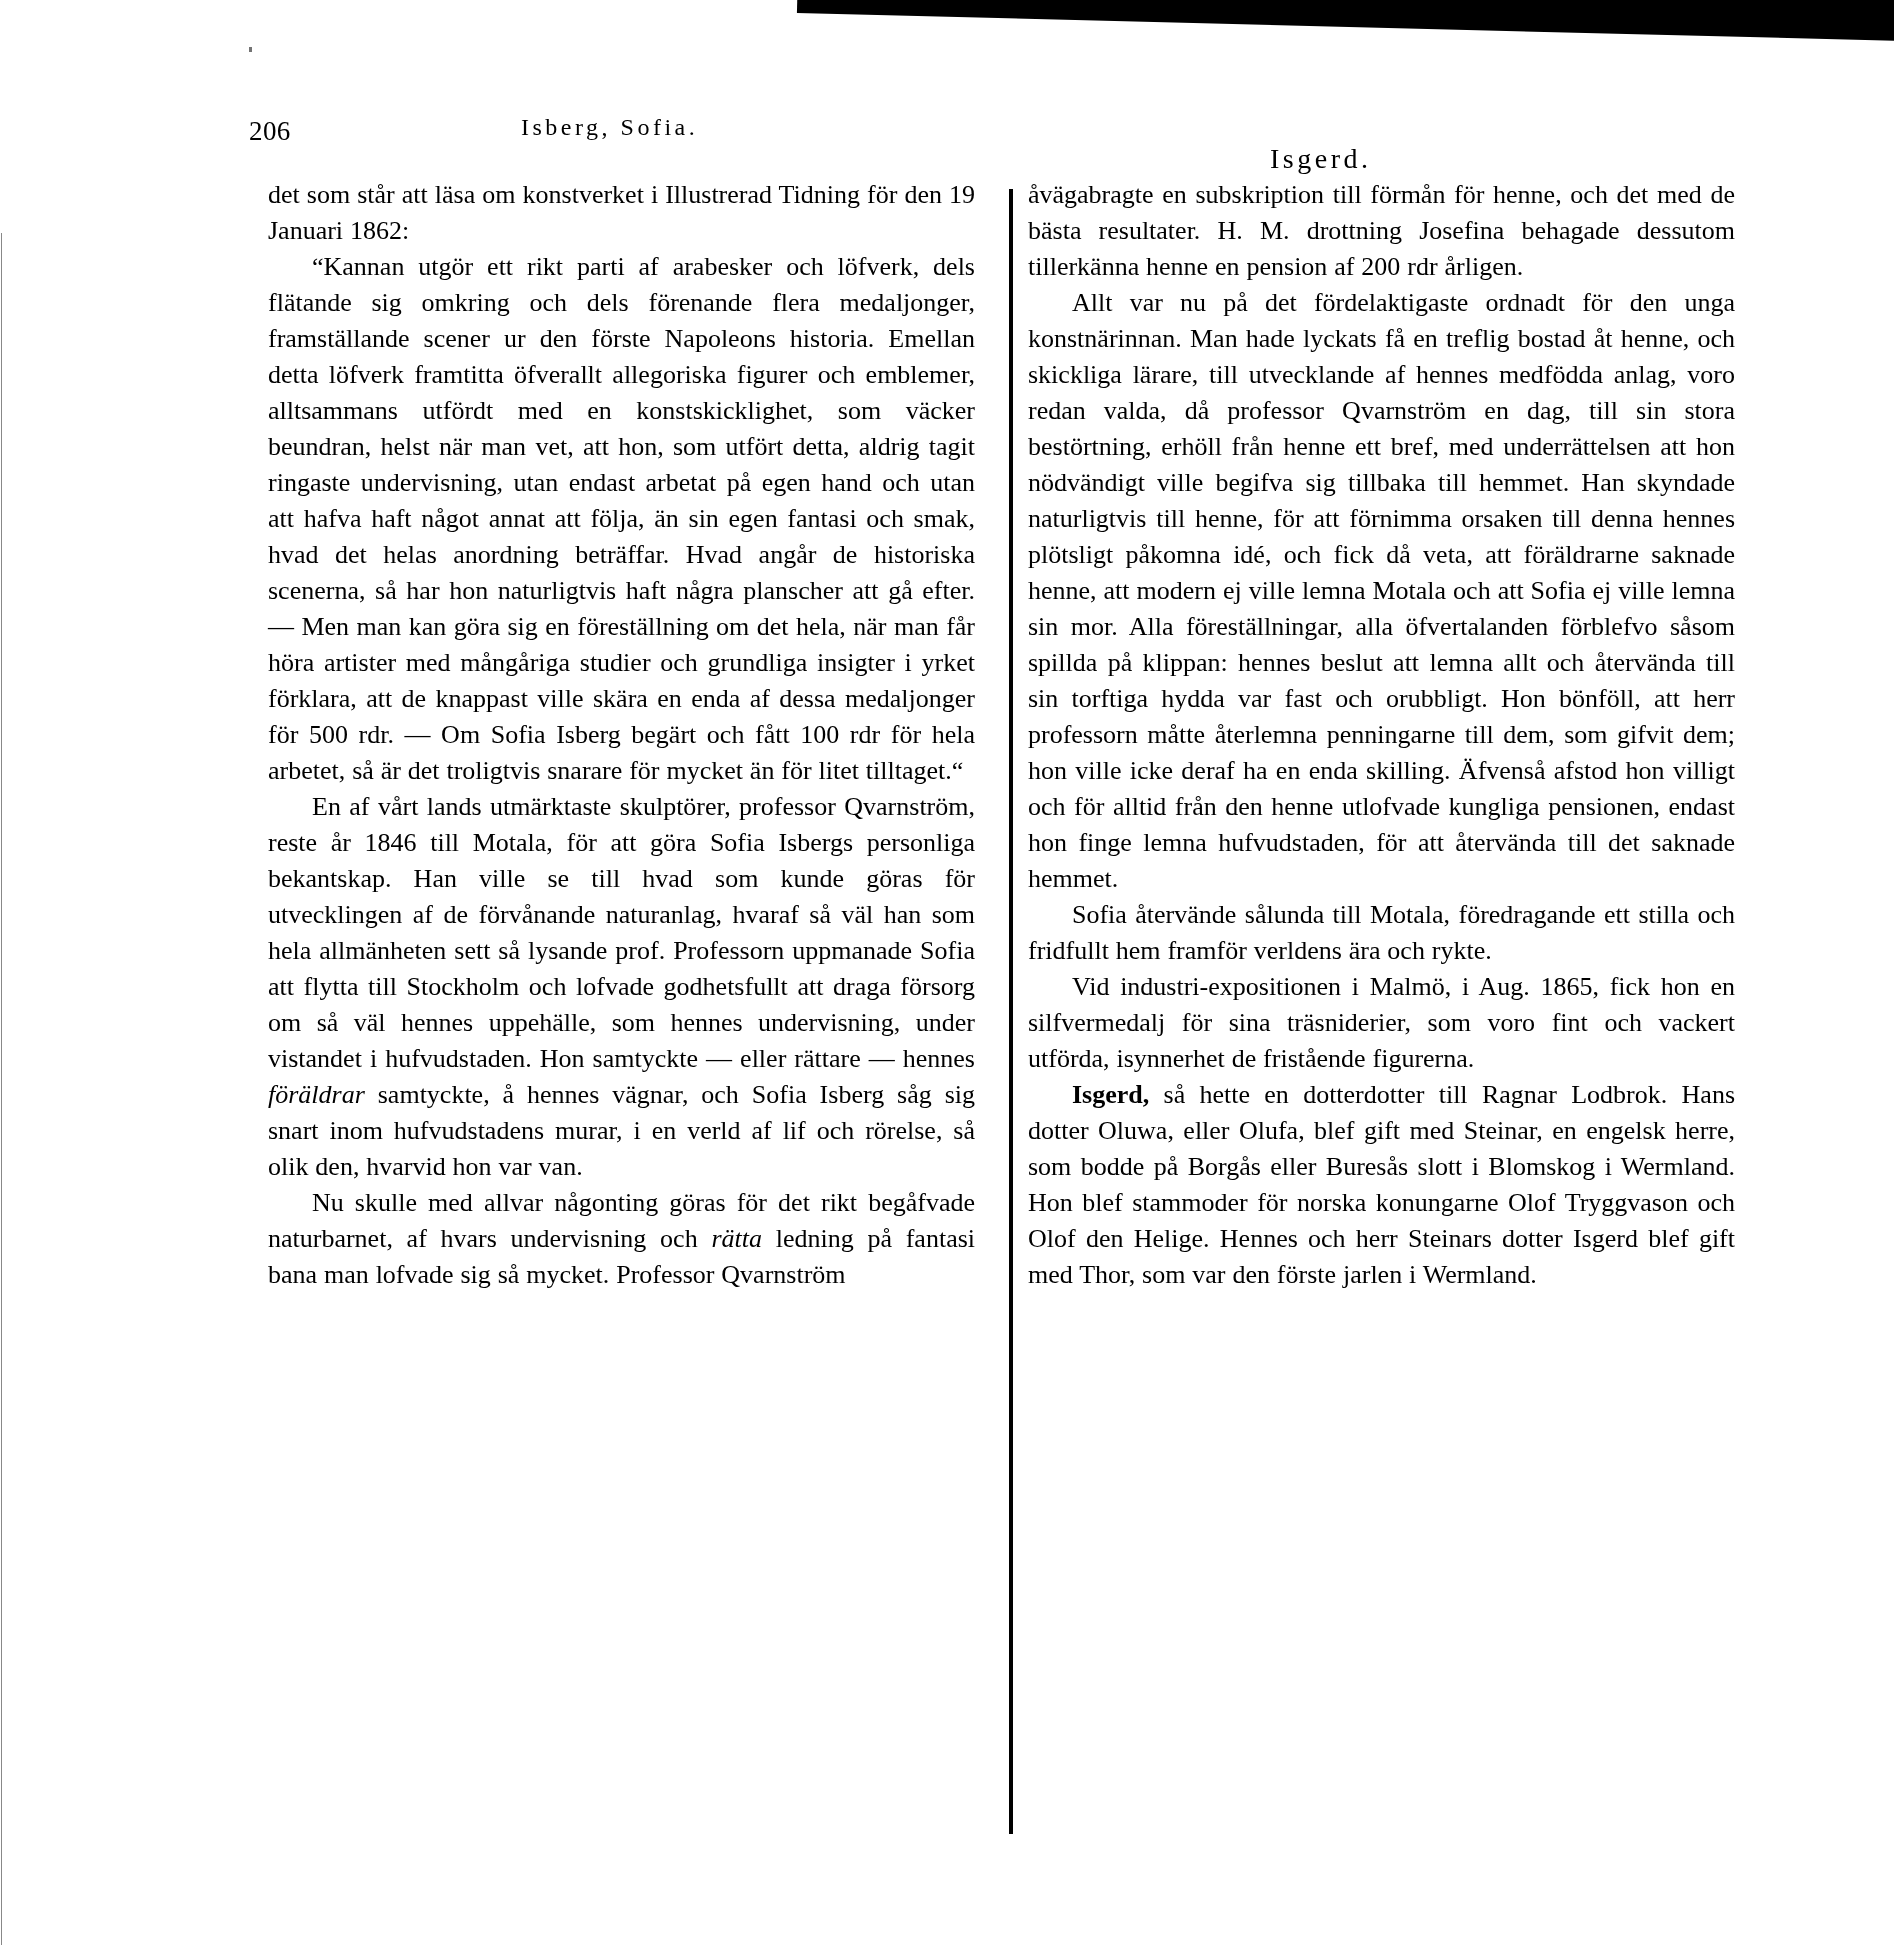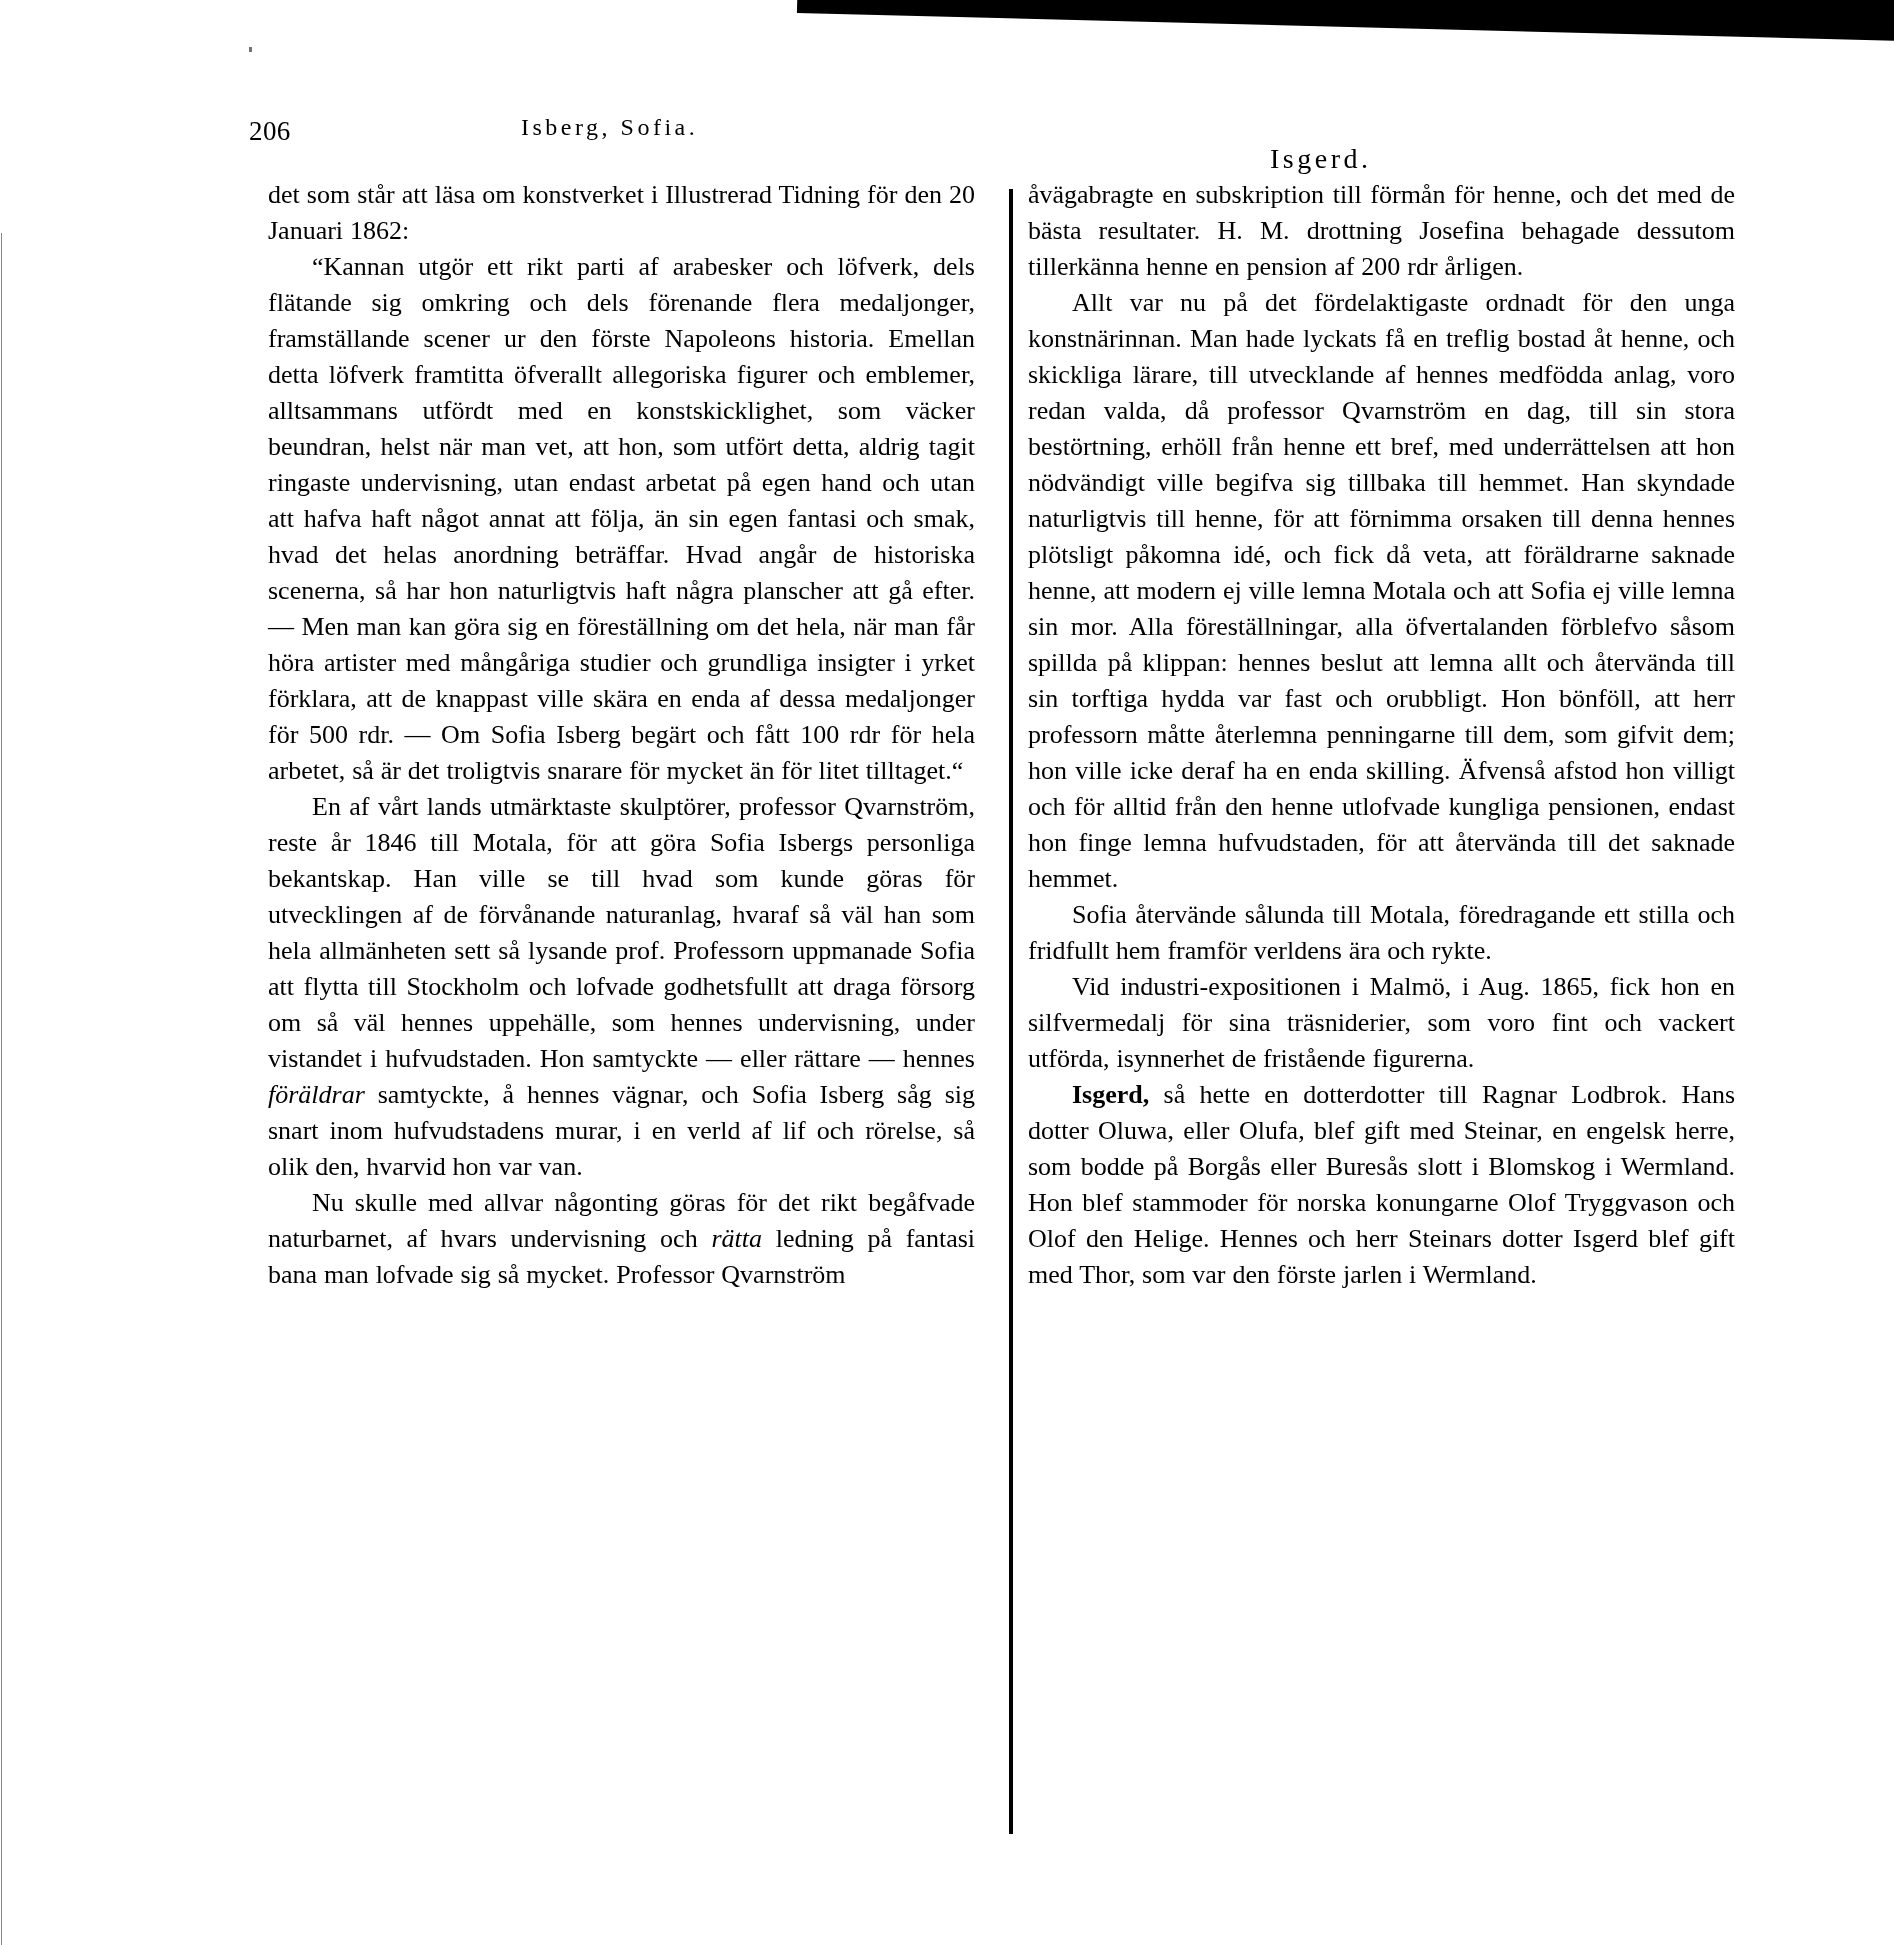--- a/index.html
+++ b/index.html
@@ -138,21 +138,21 @@
 
     <div class="running-head">
       <span class="folio">206</span>
       <span class="head-left">Isberg, Sofia.</span>
       <span class="head-right">Isgerd.</span>
     </div>
 
     <div class="col-rule"></div>
 
     <div class="column col-left" id="col-left">
-        <p>det som står att läsa om konstverket i Illustrerad Tidning för den 20 Januari 1862:</p>
+        <p>det som står att läsa om konstverket i Illustrerad Tidning för den 19 Januari 1862:</p>
         <p class="indent">“Kannan utgör ett rikt parti af arabesker och löfverk, dels flätande sig omkring och dels förenande flera medaljonger, framställande scener ur den förste Napoleons historia. Emellan detta löfverk framtitta öfverallt allegoriska figurer och emblemer, alltsammans utfördt med en konstskicklighet, som väcker beundran, helst när man vet, att hon, som utfört detta, aldrig tagit ringaste undervisning, utan endast arbetat på egen hand och utan att hafva haft något annat att följa, än sin egen fantasi och smak, hvad det helas anordning beträffar. Hvad angår de historiska scenerna, så har hon naturligtvis haft några planscher att gå efter. — Men man kan göra sig en föreställning om det hela, när man får höra artister med mångåriga studier och grundliga insigter i yrket förklara, att de knappast ville skära en enda af dessa medaljonger för 500 rdr. — Om Sofia Isberg begärt och fått 100 rdr för hela arbetet, så är det troligtvis snarare för mycket än för litet tilltaget.“</p>
         <p class="indent"><span>En af vårt lands utmärktaste skulptörer, professor Qvarnström, reste år 1846 till Motala, för att göra Sofia Isbergs personliga bekantskap. Han ville se till hvad som kunde göras för utvecklingen af de förvånande naturanlag, hvaraf så väl han som hela allmänheten sett så lysande prof. Professorn uppmanade Sofia att flytta till Stockholm och lofvade godhetsfullt att draga försorg om så väl hennes uppehälle, som hennes undervisning, under vistandet i hufvudstaden. Hon samtyckte — eller rättare — hennes </span><i>föräldrar</i><span> samtyckte, å hennes vägnar, och Sofia Isberg såg sig snart inom hufvudstadens murar, i en verld af lif och rörelse, så olik den, hvarvid hon var van.</span></p>
         <p class="indent"><span>Nu skulle med allvar någonting göras för det rikt begåfvade naturbarnet, af hvars undervisning och </span><i>rätta</i><span> ledning på fantasi bana man lofvade sig så mycket. Professor Qvarnström</span></p>
       </div>
 
     <div class="column col-right" id="col-right">
         <p>åvägabragte en subskription till förmån för henne, och det med de bästa resultater. H. M. drottning Josefina behagade dessutom tillerkänna henne en pension af 200 rdr årligen.</p>
         <p class="indent">Allt var nu på det fördelaktigaste ordnadt för den unga konstnärinnan. Man hade lyckats få en treflig bostad åt henne, och skickliga lärare, till utvecklande af hennes medfödda anlag, voro redan valda, då professor Qvarnström en dag, till sin stora bestörtning, erhöll från henne ett bref, med underrättelsen att hon nödvändigt ville begifva sig tillbaka till hemmet. Han skyndade naturligtvis till henne, för att förnimma orsaken till denna hennes plötsligt påkomna idé, och fick då veta, att föräldrarne saknade henne, att modern ej ville lemna Motala och att Sofia ej ville lemna sin mor. Alla föreställningar, alla öfvertalanden förblefvo såsom spillda på klippan: hennes beslut att lemna allt och återvända till sin torftiga hydda var fast och orubbligt. Hon bönföll, att herr professorn måtte återlemna penningarne till dem, som gifvit dem; hon ville icke deraf ha en enda skilling. Äfvenså afstod hon villigt och för alltid från den henne utlofvade kungliga pensionen, endast hon finge lemna hufvudstaden, för att återvända till det saknade hemmet.</p>
         <p class="indent">Sofia återvände sålunda till Motala, föredragande ett stilla och fridfullt hem framför verldens ära och rykte.</p>
         <p class="indent">Vid industri-expositionen i Malmö, i Aug. 1865, fick hon en silfvermedalj för sina träsniderier, som voro fint och vackert utförda, isynnerhet de fristående figurerna.</p>

